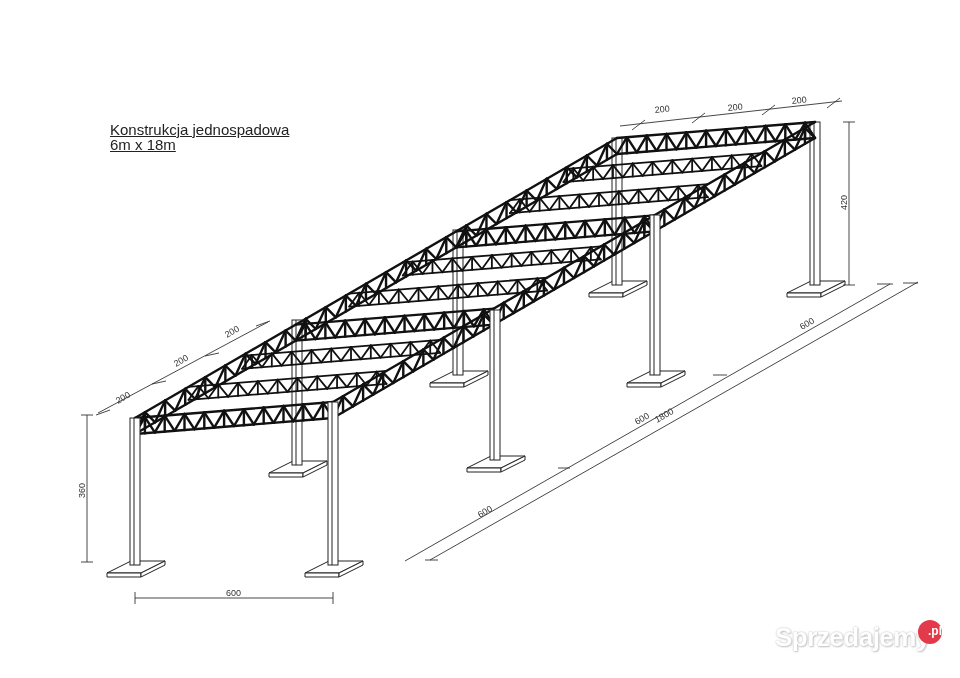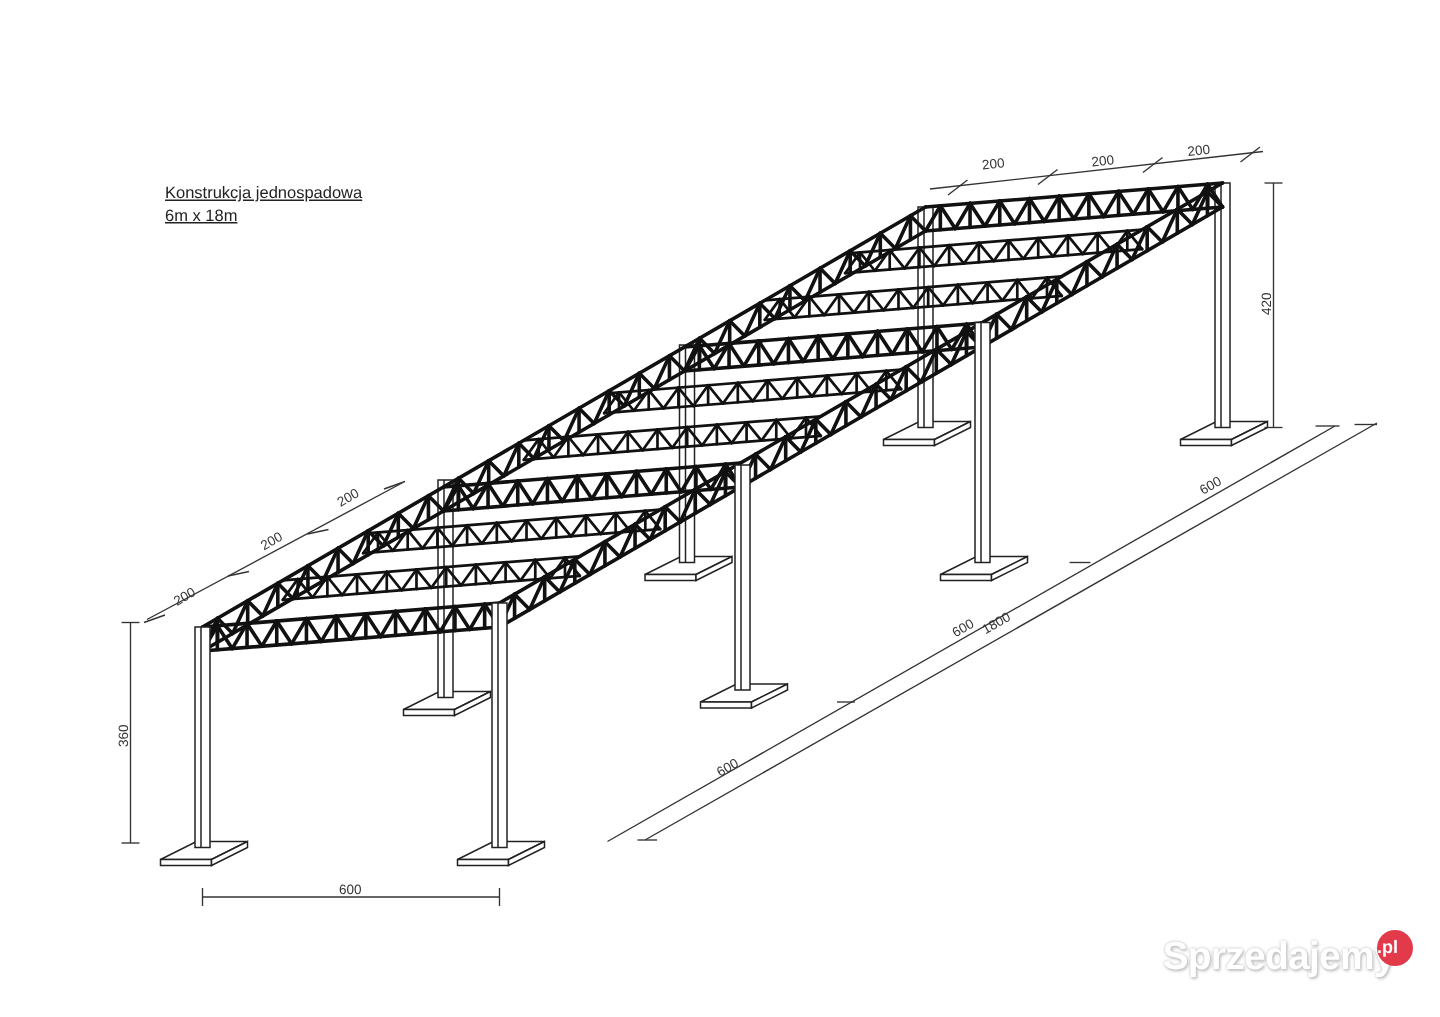--- a/index.html
+++ b/index.html
@@ -1,24 +1,24 @@
 <!DOCTYPE html>
 <html><head>
 <meta charset="utf-8">
 <style>
   html, body { margin:0; padding:0; background:#ffffff; }
   body { width:960px; height:678px; position:relative; overflow:hidden; font-family:"Liberation Sans", sans-serif; }
   #canvas { position:absolute; left:0; top:0; width:960px; height:678px; }
-  .title { position:absolute; left:110px; top:122px; font-size:11px; color:#222; line-height:15px; }
+  .title { position:absolute; left:110px; top:122px; font-size:15px; color:#222; line-height:15px; }
   .title span { display:block; text-decoration:underline; }
   .dim { font-family:"Liberation Sans", sans-serif; font-size:9px; fill:#333; }
   .watermark { position:absolute; left:775px; top:622px; font-size:26px; font-weight:bold; color:#ffffff;
     letter-spacing:-0.5px; text-shadow:0 0 2px #b8b8b8, 1px 1px 2px #c8c8c8; }
   .wm-badge { position:absolute; left:918px; top:620px; width:24px; height:24px; border-radius:50%;
-    background:#e23a4a; color:#fff; font-size:12px; font-weight:bold; text-align:left; line-height:22px; }
+    background:#e23a4a; color:#fff; font-size:12px; font-weight:bold; text-align:right; line-height:22px; }
 </style>
 </head>
 <body>
 
 <div class="title">
   <span>Konstrukcja jednospadowa</span>
   <span>6m x 18m</span>
 </div>
 
 <svg id="canvas" viewBox="0 0 960 678" xmlns="http://www.w3.org/2000/svg">

